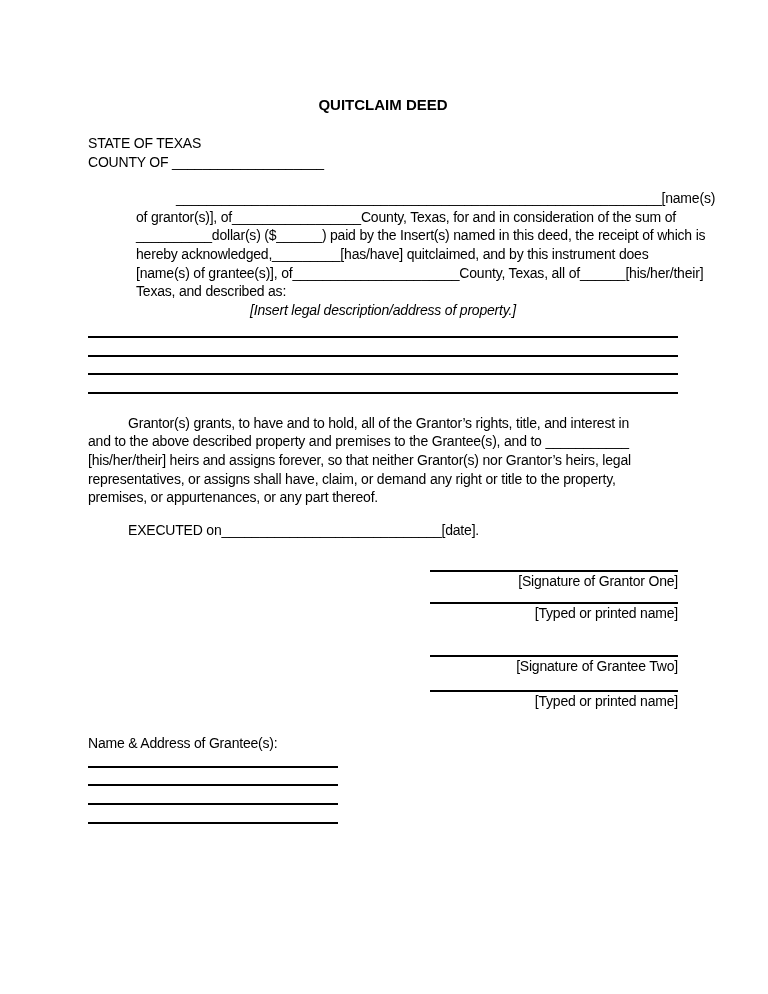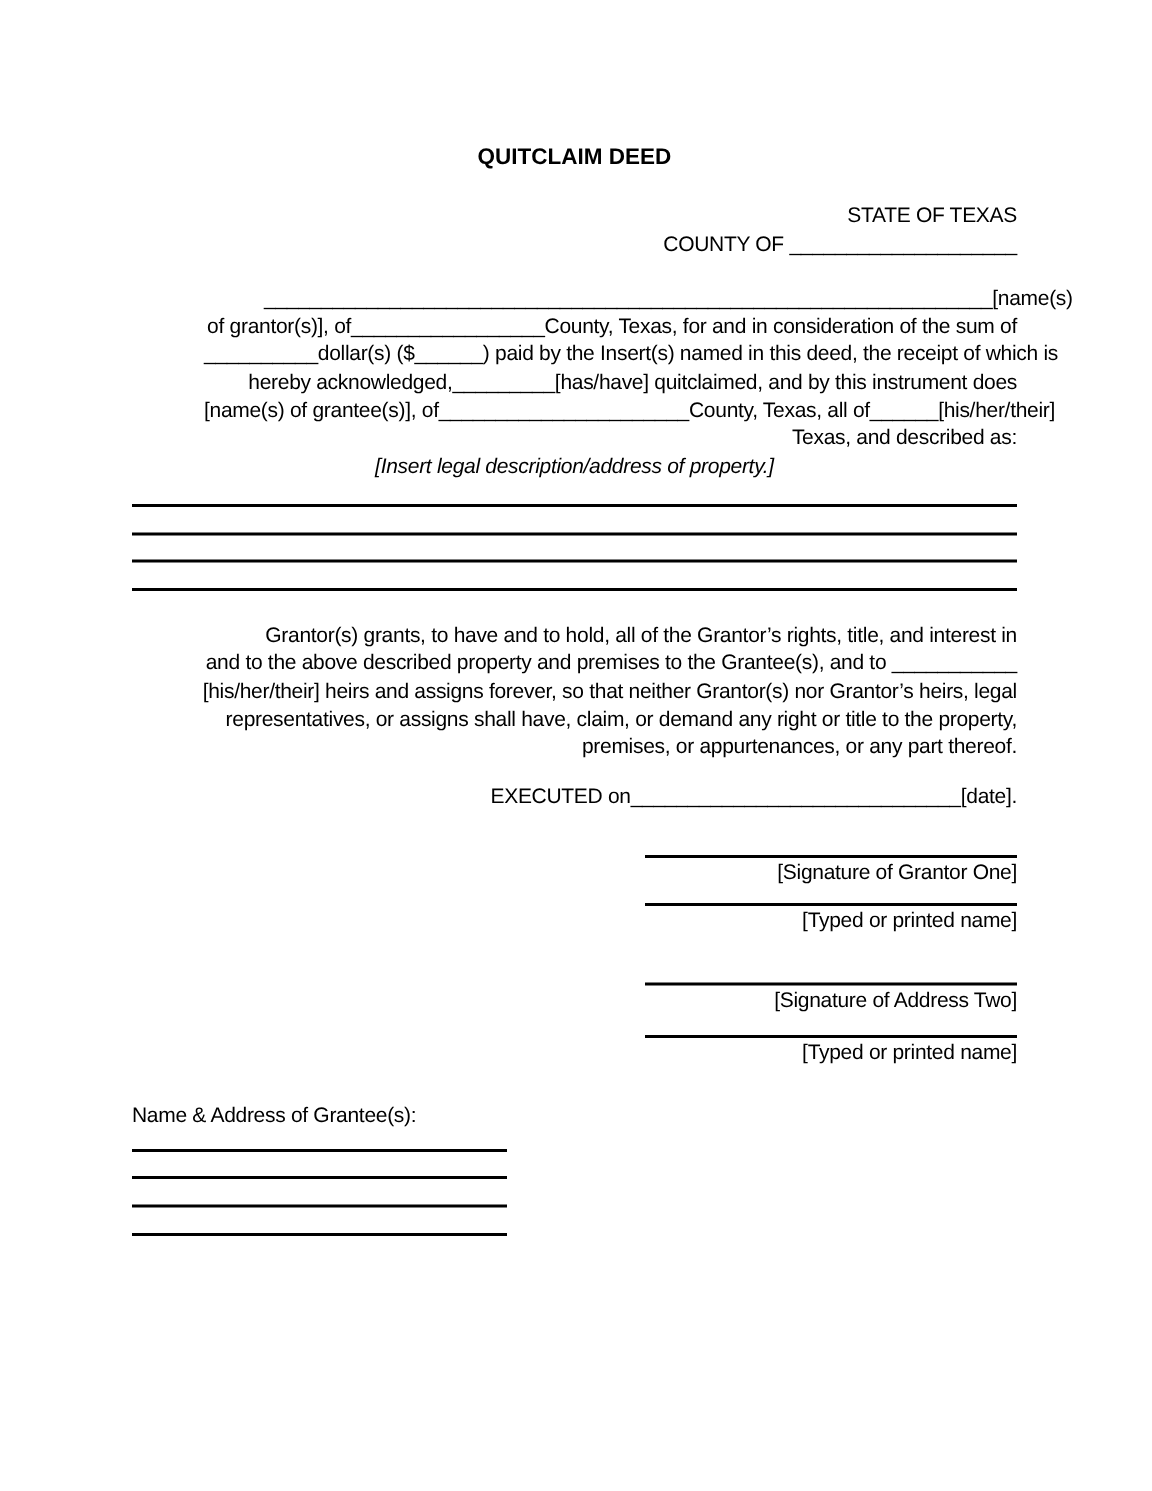--- a/index.html
+++ b/index.html
@@ -24,21 +24,20 @@
     margin-top: 96px;
     text-align: center;
     font-weight: 700;
     font-size: 15px;
     line-height: 18px;
     letter-spacing: 0;
   }
   .line {
     line-height: 18.6px;
     white-space: nowrap;
-    text-align: right;
   }
   .state-line { margin-top: 20px; }
   .para { margin-top: 18px; margin-left: 48px; }
   .para2 { margin-top: 20px; }
   .ind { text-indent: 40px; }
   .note {
     text-align: center;
     font-style: italic;
     white-space: nowrap;
     line-height: 18.6px;
@@ -118,21 +117,21 @@
 
     <div class="line ind executed">EXECUTED on_____________________________[date].</div>
 
     <div class="sig-area">
       <div class="sig-rule"></div>
       <div class="sig-label">[Signature of Grantor One]</div>
       <div class="sig-rule gap-small"></div>
       <div class="sig-label">[Typed or printed name]</div>
 
       <div class="sig-rule gap-large"></div>
-      <div class="sig-label">[Signature of Address Two]</div>
+      <div class="sig-label">[Signature of Grantee Two]</div>
       <div class="sig-rule gap-mid"></div>
       <div class="sig-label">[Typed or printed name]</div>
     </div>
 
     <div class="grantee-heading">Name &amp; Address of Grantee(s):</div>
     <div>
       <div class="addr-rule first"></div>
       <div class="addr-rule"></div>
       <div class="addr-rule"></div>
       <div class="addr-rule"></div>

